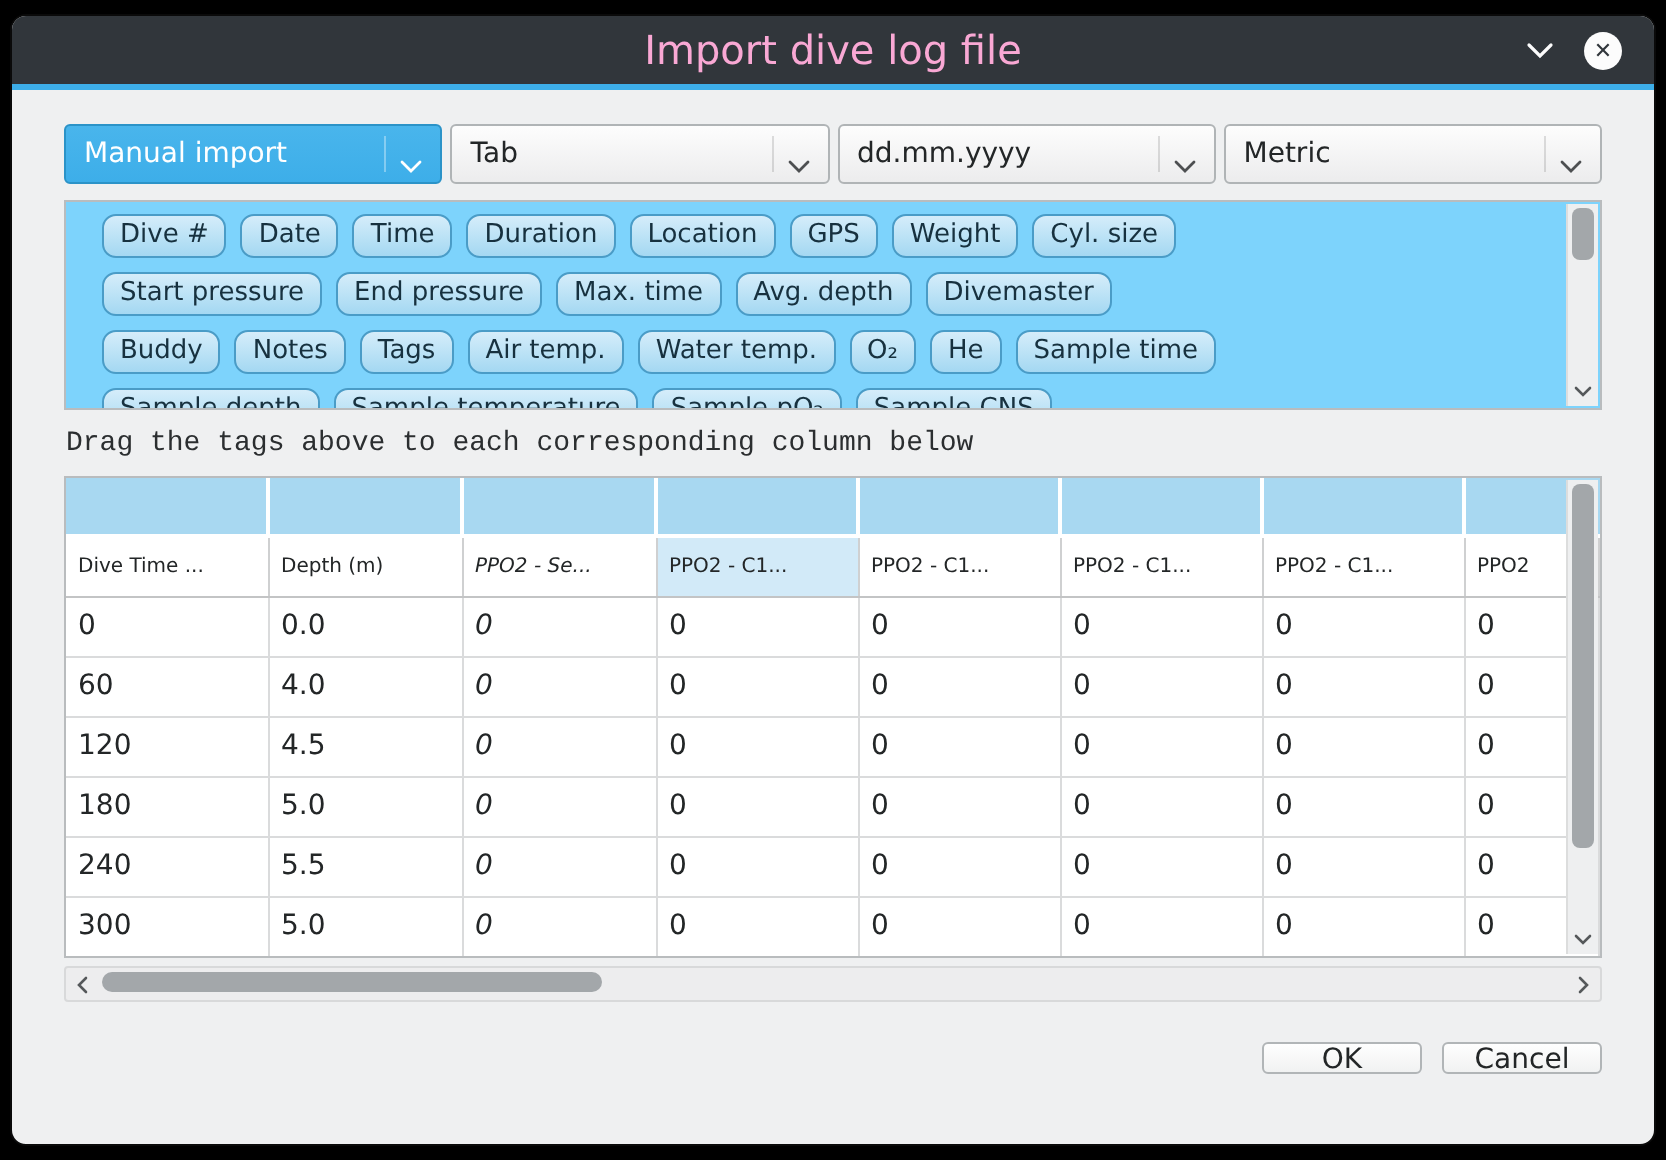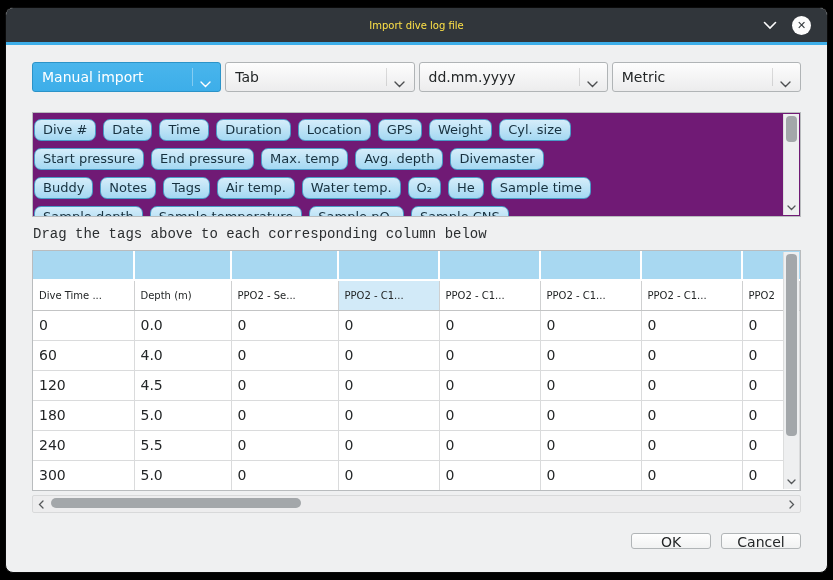--- a/index.html
+++ b/index.html
@@ -1,40 +1,40 @@
 <!DOCTYPE html>
 <html><head>
 <meta charset="utf-8">
 <style>
   html,body{margin:0;padding:0;background:#000;width:833px;height:580px;overflow:hidden;
     font-family:"DejaVu Sans","Liberation Sans",sans-serif;}
   .window{position:absolute;left:5px;top:7px;width:821px;height:564px;background:#eff0f1;
     border:1px solid #0a0a0a;border-radius:8px;overflow:hidden;}
   
   .titlebar{height:34px;background:#31363b;display:flex;align-items:center;position:relative;}
-  .titlebar .title{position:absolute;left:0;right:0;text-align:center;color:#fde047;font-size:10px;}
+  .titlebar .title{position:absolute;left:0;right:0;text-align:center;color:#f9a8d4;font-size:20px;}
   .titlebar-icons{position:absolute;right:16px;top:0;bottom:0;display:flex;align-items:center;gap:15px;}
   .tb-chevron{display:flex;align-items:center;cursor:pointer;}
   .close-btn{width:19px;height:19px;border-radius:50%;background:#fcfcfc;color:#31363b;
     display:flex;align-items:center;justify-content:center;font-size:11px;font-weight:bold;cursor:pointer;}
   .accent-line{height:3px;background:#3daee9;}
   
   .content{padding:17px 26px 0 26px;}
   
   .combo-row{display:flex;gap:4px;}
   .combo{flex:1;height:30px;position:relative;border:1px solid #b0b4b6;border-radius:3px;
     background:linear-gradient(#fdfdfd,#ececed);display:flex;align-items:center;
     padding:0 30px 0 9px;font-size:14px;color:#232627;cursor:pointer;box-sizing:border-box;}
   .combo .chev{position:absolute;right:9px;top:12px;}
   .combo.accent{background:linear-gradient(#49b5ec,#3daee9);border-color:#2b93c8;color:#fff;}
   .combo .sep{position:absolute;right:27px;top:5px;bottom:5px;width:1px;background:rgba(0,0,0,0.12);}
   .combo.accent .sep{background:rgba(255,255,255,0.35);}
   
-  .tagbox{margin-top:20px;height:97px;background:#701a75;border:1px solid #b9bcbe;position:relative;
-    overflow:hidden;padding:6px 22px 0 1px;box-sizing:content-box;}
+  .tagbox{margin-top:8px;height:97px;background:#7dd3fc;border:1px solid #b9bcbe;position:relative;
+    overflow:hidden;padding:6px 22px 0 18px;box-sizing:content-box;}
   .tag-row{display:flex;gap:7px;margin-bottom:7px;white-space:nowrap;}
   .tag{display:inline-block;height:20px;line-height:20px;padding:0 8px;font-size:13px;color:#17313f;
     background:linear-gradient(#d5edfa,#a4d8f2);border:1px solid #4a9cc7;border-radius:7px;cursor:grab;}
   
   .vscroll{position:absolute;top:1px;right:1px;bottom:1px;width:15px;background:#eeeff0;border-left:1px solid #dcdddd;}
   .vthumb{position:absolute;left:2px;right:2px;background:#a3a7aa;border-radius:4px;}
   .varrow{position:absolute;left:0;right:0;bottom:2px;height:11px;display:flex;align-items:center;justify-content:center;cursor:pointer;}
   
   .instruction{margin:9px 0 8px 1px;font-size:14px;color:#2b2e30;font-family:Liberation Mono, monospace;}
   
@@ -43,21 +43,21 @@
   td{box-sizing:border-box;}
   .drop-cell{height:29px;background:#a8d8f1;border-right:2px solid #fff;border-bottom:2px solid #fff;cursor:pointer;}
   .drop-cell:last-child{border-right:none;}
   .name-cell{height:30px;font-size:10px;color:#232627;padding:0 4px 0 6px;white-space:nowrap;overflow:hidden;
     border-right:1px solid #cfd0d1;border-bottom:1px solid #c3c4c5;background:#fff;cursor:pointer;}
   .name-cell.hl{background:#d2eaf8;}
   tbody td{height:30px;font-size:14px;color:#232627;padding:0 4px 0 6px;
     border-right:1px solid #dadbdc;border-bottom:1px solid #dadbdc;background:#fff;}
   td:nth-child(1){width:101px;}
   td:nth-child(2){width:97px;}
-  td:nth-child(3){width:107px;}
+  td:nth-child(3){width:97px;font-style:italic;}
   td:nth-child(4){width:101px;}
   td:nth-child(5){width:101px;}
   td:nth-child(6){width:101px;}
   td:nth-child(7){width:101px;}
   td:nth-child(8){width:auto;}
   
   .hscroll{position:relative;height:16px;margin-top:4px;background:#ededee;border:1px solid #d8d9da;border-radius:2px;}
   .harrow{position:absolute;top:0;bottom:0;width:16px;display:flex;align-items:center;justify-content:center;cursor:pointer;}
   .harrow.left{left:0;}
   .harrow.right{right:0;}
@@ -135,21 +135,21 @@
             <span class="tag">Time</span>
             <span class="tag">Duration</span>
             <span class="tag">Location</span>
             <span class="tag">GPS</span>
             <span class="tag">Weight</span>
             <span class="tag">Cyl. size</span>
           </div>
           <div class="tag-row">
             <span class="tag">Start pressure</span>
             <span class="tag">End pressure</span>
-            <span class="tag">Max. temp</span>
+            <span class="tag">Max. time</span>
             <span class="tag">Avg. depth</span>
             <span class="tag">Divemaster</span>
           </div>
           <div class="tag-row">
             <span class="tag">Buddy</span>
             <span class="tag">Notes</span>
             <span class="tag">Tags</span>
             <span class="tag">Air temp.</span>
             <span class="tag">Water temp.</span>
             <span class="tag">O₂</span>

